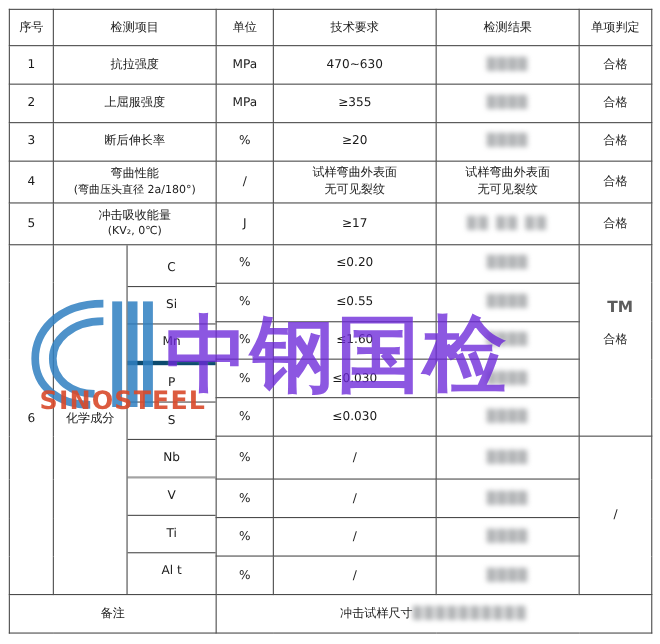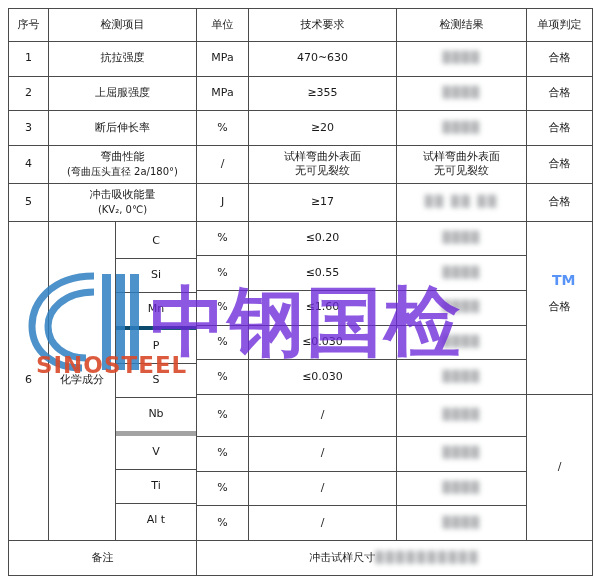--- a/index.html
+++ b/index.html
@@ -95,21 +95,21 @@
     font-family: "DejaVu Sans", "Liberation Sans", sans-serif;
     white-space: nowrap;
     text-shadow: 0 0 2px rgba(255,255,255,0.35);
   }
   .wm-tm {
     position: absolute;
     left: 552px;
     top: 272px;
     font-size: 14px;
     font-weight: bold;
-    color: #3b82f6;
+    color: #404040;
     opacity: 0.85;
   }
   .wm-sinosteel {
     position: absolute;
     left: 36px;
     top: 352px;
     font-size: 23px;
     font-weight: bold;
     color: #d94a2b;
     opacity: 0.9;
@@ -218,21 +218,21 @@
                   <tr class="row-chem">
                           <td style="border:none;border-bottom:4px solid #0c4a6e;">Mn</td>
                         </tr>
                   <tr class="row-chem">
                           <td style="border:none;border-bottom:1px solid #4b4b4b;">P</td>
                         </tr>
                   <tr class="row-chem">
                           <td style="border:none;border-bottom:1px solid #4b4b4b;">S</td>
                         </tr>
                   <tr class="row-chem">
-                          <td style="border:none;border-bottom:5px solid #a3a3a3;">Nb</td>
+                          <td style="border:none;border-bottom:2px solid #a3a3a3;">Nb</td>
                         </tr>
                   <tr class="row-chem">
                           <td style="border:none;border-bottom:1px solid #4b4b4b;">V</td>
                         </tr>
                   <tr class="row-chem">
                           <td style="border:none;border-bottom:1px solid #4b4b4b;">Ti</td>
                         </tr>
                   <tr class="row-chem">
                           <td style="border:none;text-align:center;">Al t</td>
                         </tr>

